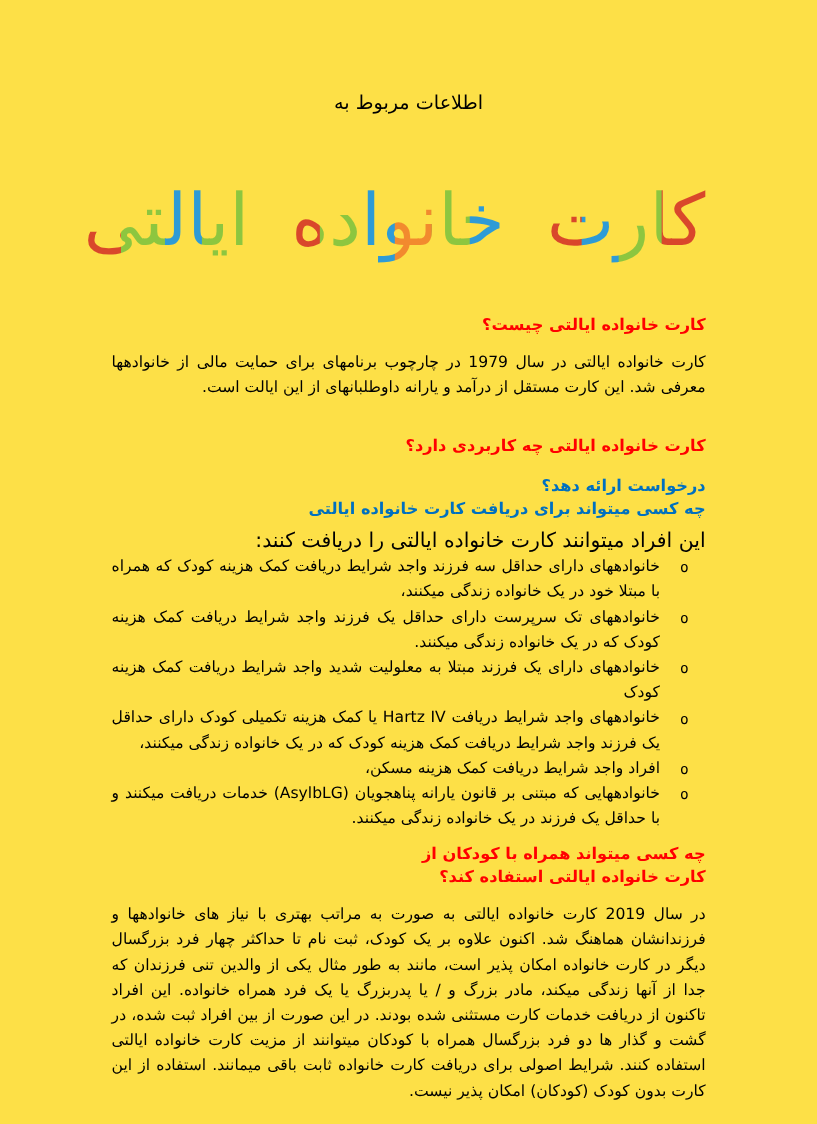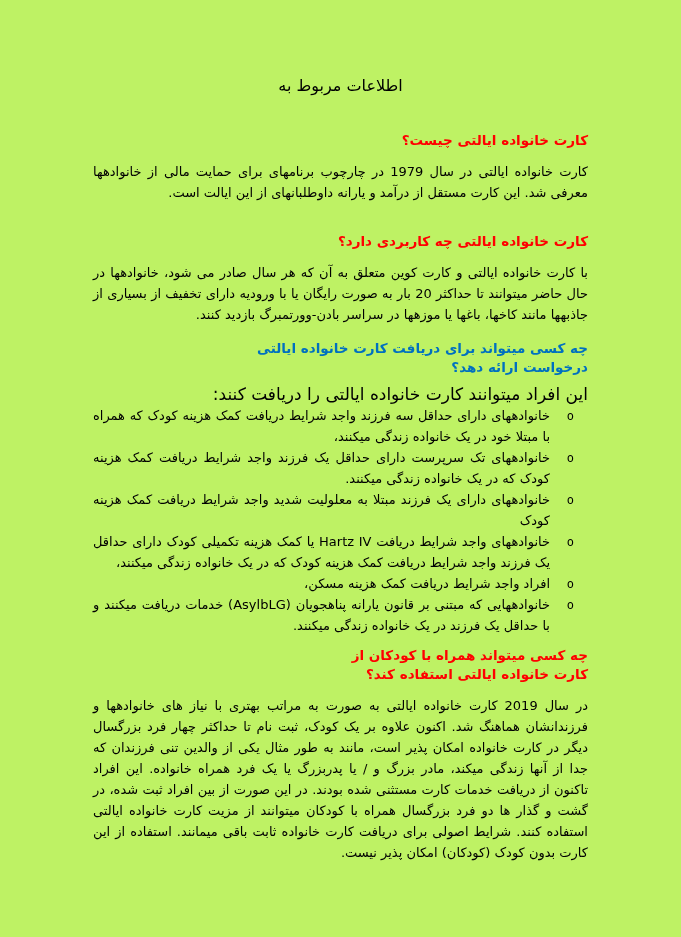--- a/index.html
+++ b/index.html
@@ -1,21 +1,21 @@
 <!DOCTYPE html>
 <html lang="fa" dir="rtl"><head>
 <meta charset="utf-8">
 <style>
   html,body{margin:0;padding:0;background:#ffffff;}
   .page{
     position:relative;
     width:681px;
     height:937px;
     margin:0 auto;
-    background:#bef264;
+    background:#fde047;
     box-sizing:border-box;
     padding:0 93px;
     direction:rtl;
     font-family:"DejaVu Sans",sans-serif;
     color:#000000;
     overflow:hidden;
   }
   .doc-title{
     padding-top:76px;
     text-align:center;
@@ -96,34 +96,36 @@
     color:#000000;
   }
 </style>
 </head>
 <body>
 
 <div class="page">
 
   <div class="doc-title">اطلاعات مربوط به</div>
 
+  <div class="logo-wrap">
+    <div class="logo-text">کارت خانواده ایالتی</div>
+  </div>
 
   <div class="section-heading heading-red h1">
     <div>کارت خانواده ایالتی چیست؟</div>
   </div>
   <p class="body-par">کارت خانواده ایالتی در سال 1979 در چارچوب برنامهای برای حمایت مالی از خانوادهها معرفی شد. این کارت مستقل از درآمد و یارانه داوطلبانهای از این ایالت است.</p>
 
   <div class="section-heading heading-red h2">
     <div>کارت خانواده ایالتی چه کاربردی دارد؟</div>
   </div>
-  <p class="body-par">با کارت خانواده ایالتی و کارت کوین متعلق به آن که هر سال صادر می شود، خانوادهها در حال حاضر میتوانند تا حداکثر 20 بار به صورت رایگان یا با ورودیه دارای تخفیف از بسیاری از جاذبهها مانند کاخها، باغها یا موزهها در سراسر بادن-وورتمبرگ بازدید کنند.</p>
 
   <div class="section-heading heading-blue h3">
+    <div>درخواست ارائه دهد؟</div>
     <div>چه کسی میتواند برای دریافت کارت خانواده ایالتی</div>
-    <div>درخواست ارائه دهد؟</div>
   </div>
   <p class="list-intro">این افراد میتوانند کارت خانواده ایالتی را دریافت کنند:</p>
 
   <div class="bullet-list">
     <div class="bullet">
       <span class="marker">o</span>
       <span>خانوادههای دارای حداقل سه فرزند واجد شرایط دریافت کمک هزینه کودک که همراه با مبتلا خود در یک خانواده زندگی میکنند،</span>
     </div>
     <div class="bullet">
       <span class="marker">o</span>

